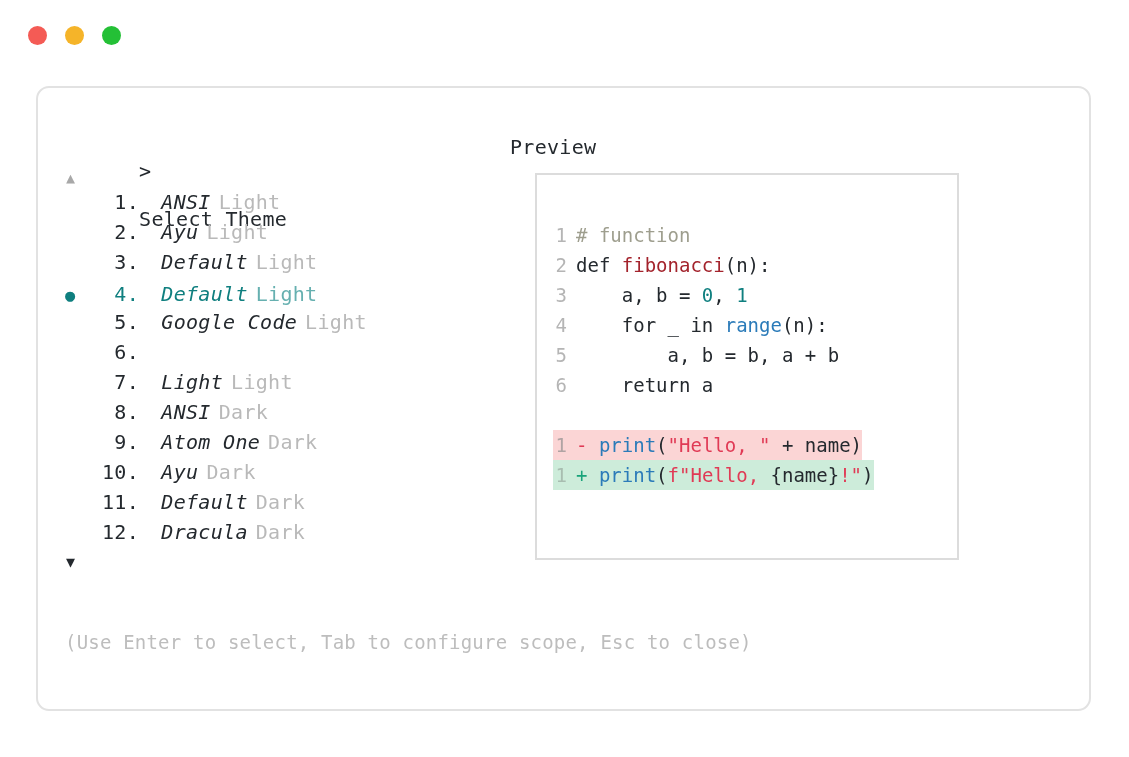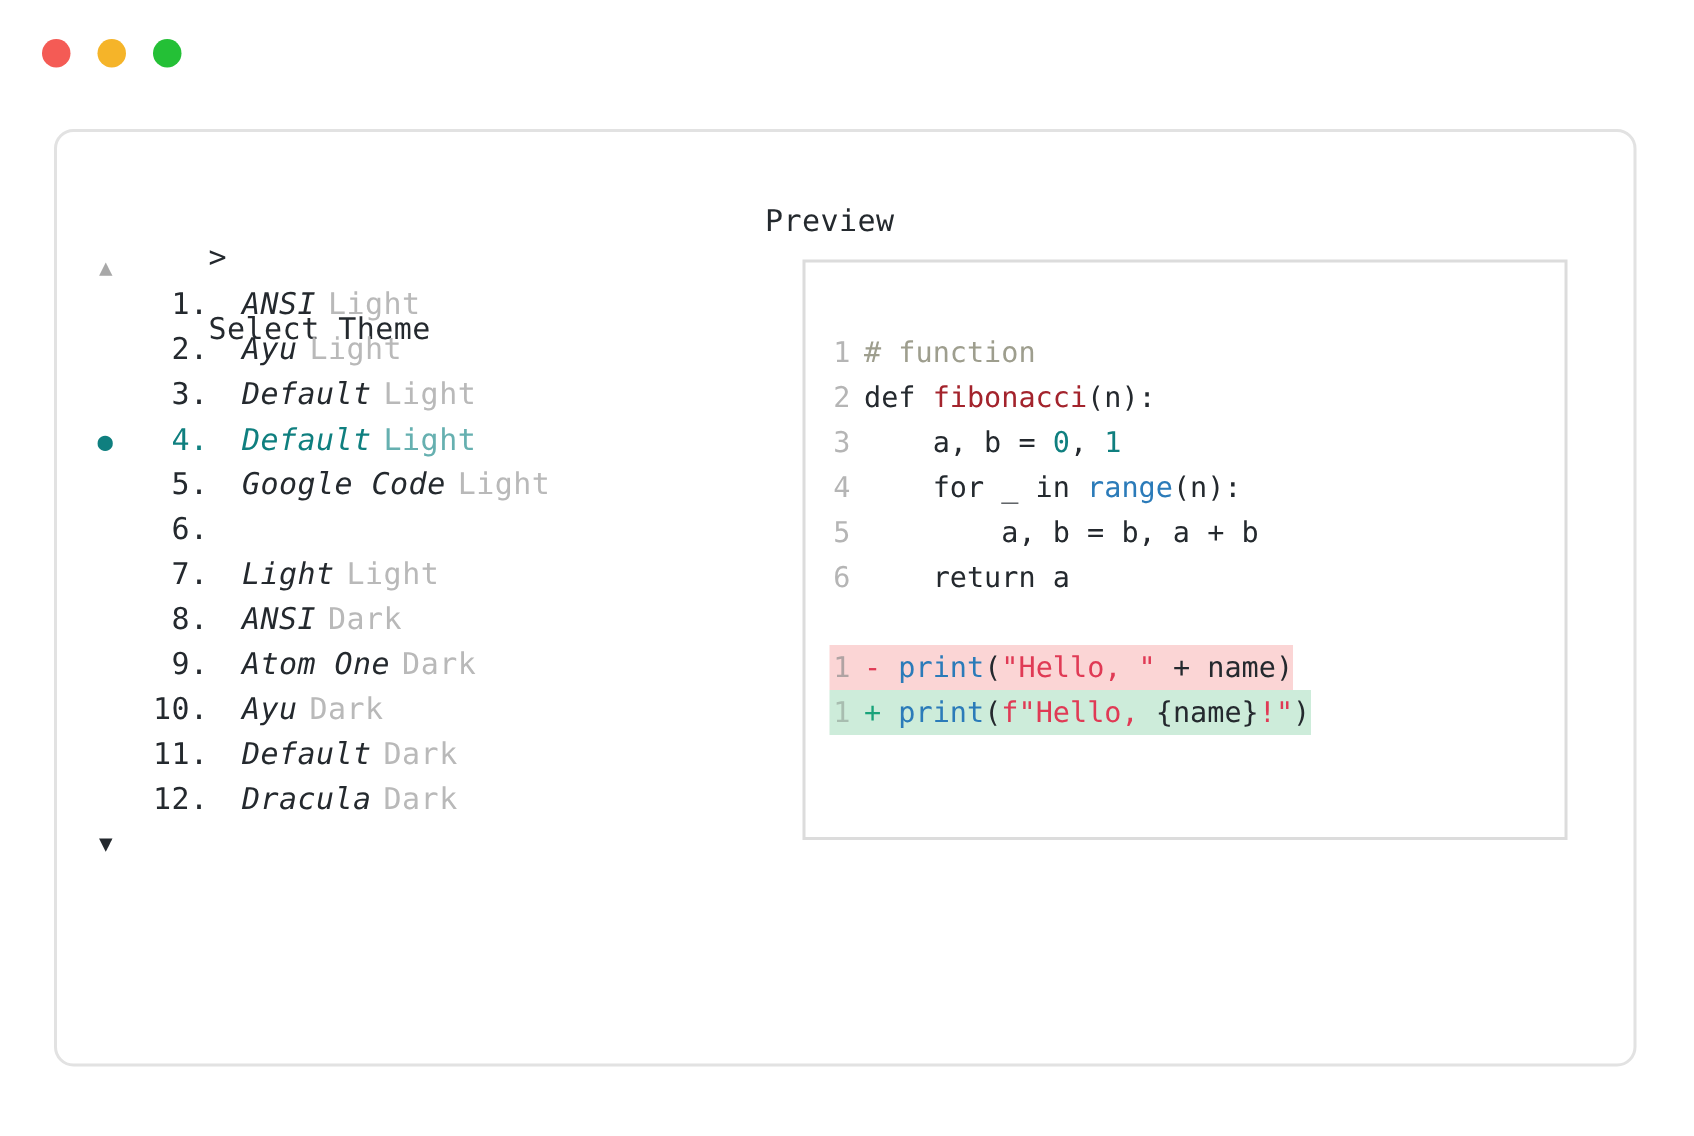--- a/index.html
+++ b/index.html
@@ -129,21 +129,21 @@
     color: #bdbdbd;
     letter-spacing: 0.2px;
     white-space: pre;
   }
 
   
   .preview-box {
     position: absolute;
     left: 497px;
     top: 85px;
-    width: 510px;
+    width: 424px;
     height: 387px;
     box-sizing: border-box;
     border: 2px solid #dcdcdc;
     background: #ffffff;
   }
   .code {
     position: absolute;
     left: 16px;
     top: 45px;
     font-size: 19px;
@@ -214,19 +214,20 @@
           <li class="theme-row"><span class="bullet-cell"></span><span class="idx-cell">7.</span><span class="idx-dot"> </span><span class="name-cell">Light</span><span class="variant-cell">Light</span></li>
           <li class="theme-row"><span class="bullet-cell"></span><span class="idx-cell">8.</span><span class="idx-dot"> </span><span class="name-cell">ANSI</span><span class="variant-cell">Dark</span></li>
           <li class="theme-row"><span class="bullet-cell"></span><span class="idx-cell">9.</span><span class="idx-dot"> </span><span class="name-cell">Atom One</span><span class="variant-cell">Dark</span></li>
           <li class="theme-row"><span class="bullet-cell"></span><span class="idx-cell">10.</span><span class="idx-dot"> </span><span class="name-cell">Ayu</span><span class="variant-cell">Dark</span></li>
           <li class="theme-row"><span class="bullet-cell"></span><span class="idx-cell">11.</span><span class="idx-dot"> </span><span class="name-cell">Default</span><span class="variant-cell">Dark</span></li>
           <li class="theme-row"><span class="bullet-cell"></span><span class="idx-cell">12.</span><span class="idx-dot"> </span><span class="name-cell">Dracula</span><span class="variant-cell">Dark</span></li>
         </ul>
       <div class="scroll-arrow down">▼</div>
     </div>
 
+    <div class="hint">(Use Enter to select, Tab to configure scope, Esc to close)</div>
 
     <div class="preview-box">
       <div class="code" id="code-block"><div class="code-line"><span class="ln">1</span><span class="tok-comment"># function</span></div><div class="code-line"><span class="ln">2</span><span class="tok-plain">def </span><span class="tok-func">fibonacci</span><span class="tok-plain">(n):</span></div><div class="code-line"><span class="ln">3</span><span class="tok-plain">    a, b = </span><span class="tok-num">0</span><span class="tok-plain">, </span><span class="tok-num">1</span></div><div class="code-line"><span class="ln">4</span><span class="tok-plain">    for _ in </span><span class="tok-builtin">range</span><span class="tok-plain">(n):</span></div><div class="code-line"><span class="ln">5</span><span class="tok-plain">        a, b = b, a + b</span></div><div class="code-line"><span class="ln">6</span><span class="tok-plain">    return a</span></div><div class="code-gap"></div><div class="diff-line diff-del"><span class="diff-wrap"><span class="diff-ln">1</span><span class="mark-del">-</span><span class="tok-plain"> </span><span class="tok-builtin">print</span><span class="tok-plain">(</span><span class="tok-str">"Hello, "</span><span class="tok-plain"> + name)</span></span></div><div class="diff-line diff-add"><span class="diff-wrap"><span class="diff-ln">1</span><span class="mark-add">+</span><span class="tok-plain"> </span><span class="tok-builtin">print</span><span class="tok-plain">(</span><span class="tok-str">f"Hello, </span><span class="tok-plain">{name}</span><span class="tok-str">!"</span><span class="tok-plain">)</span></span></div></div>
     </div>
 
   </div>
 </div>
 
 </body></html>

